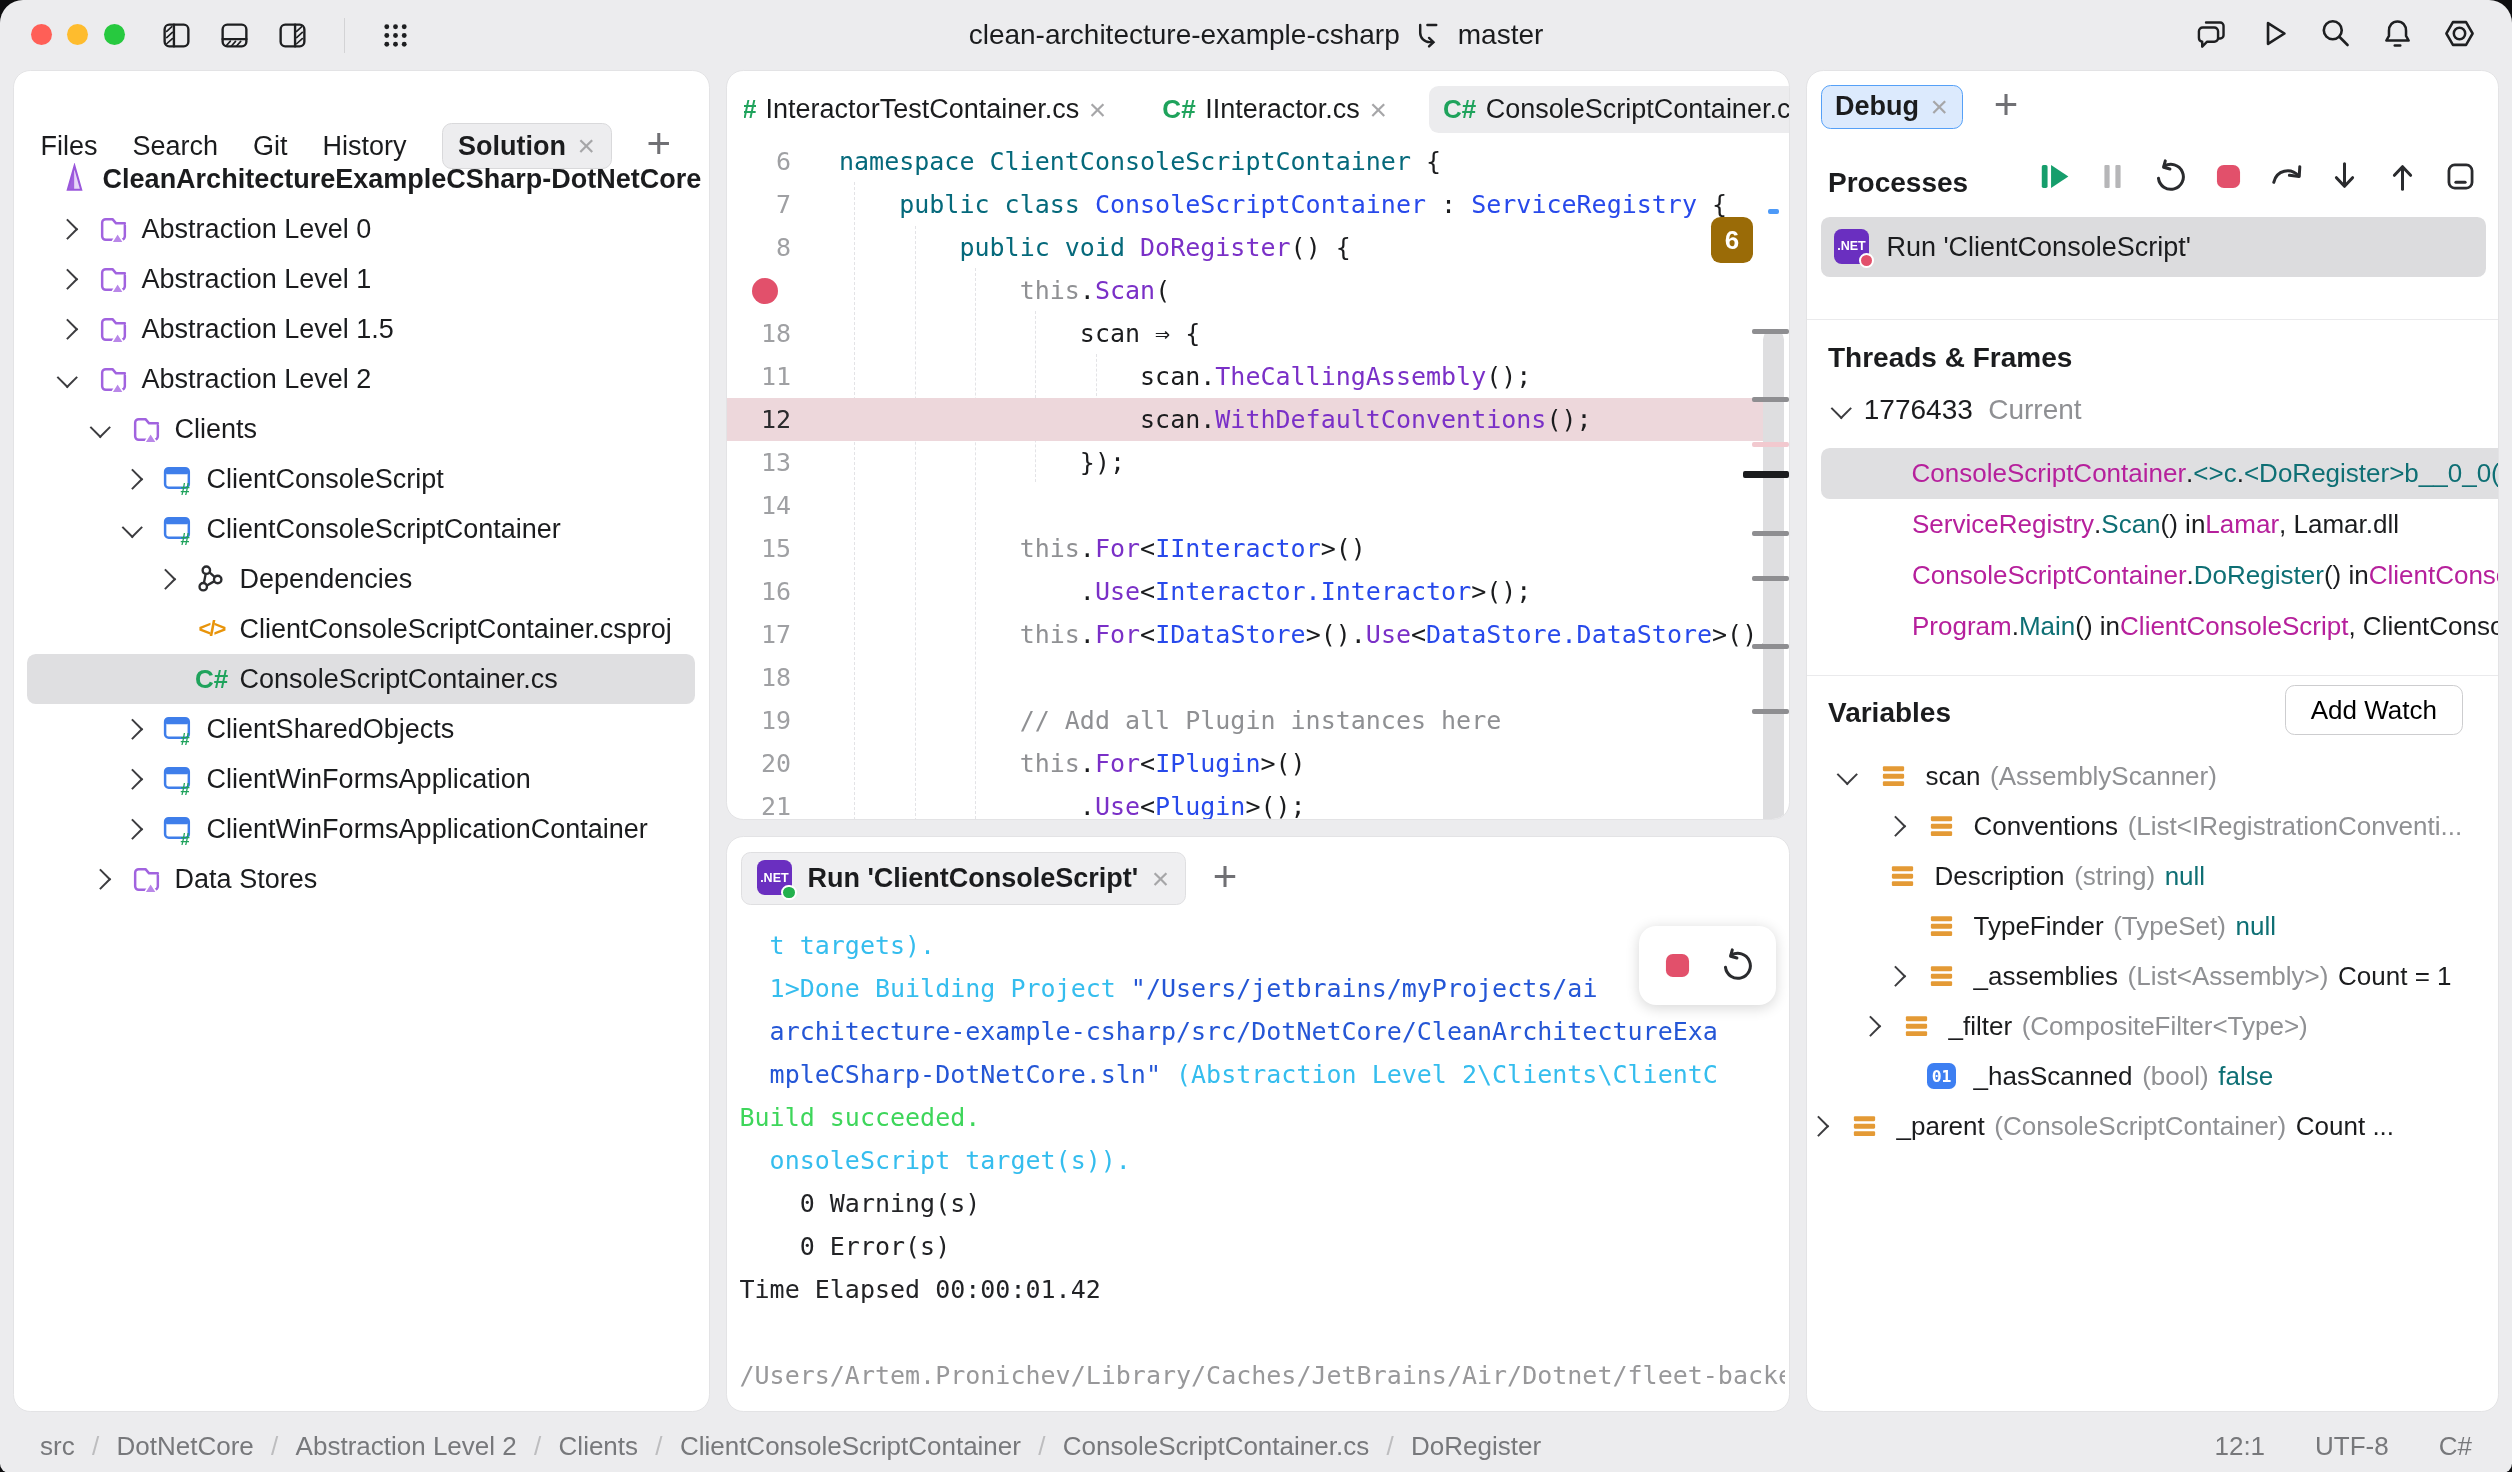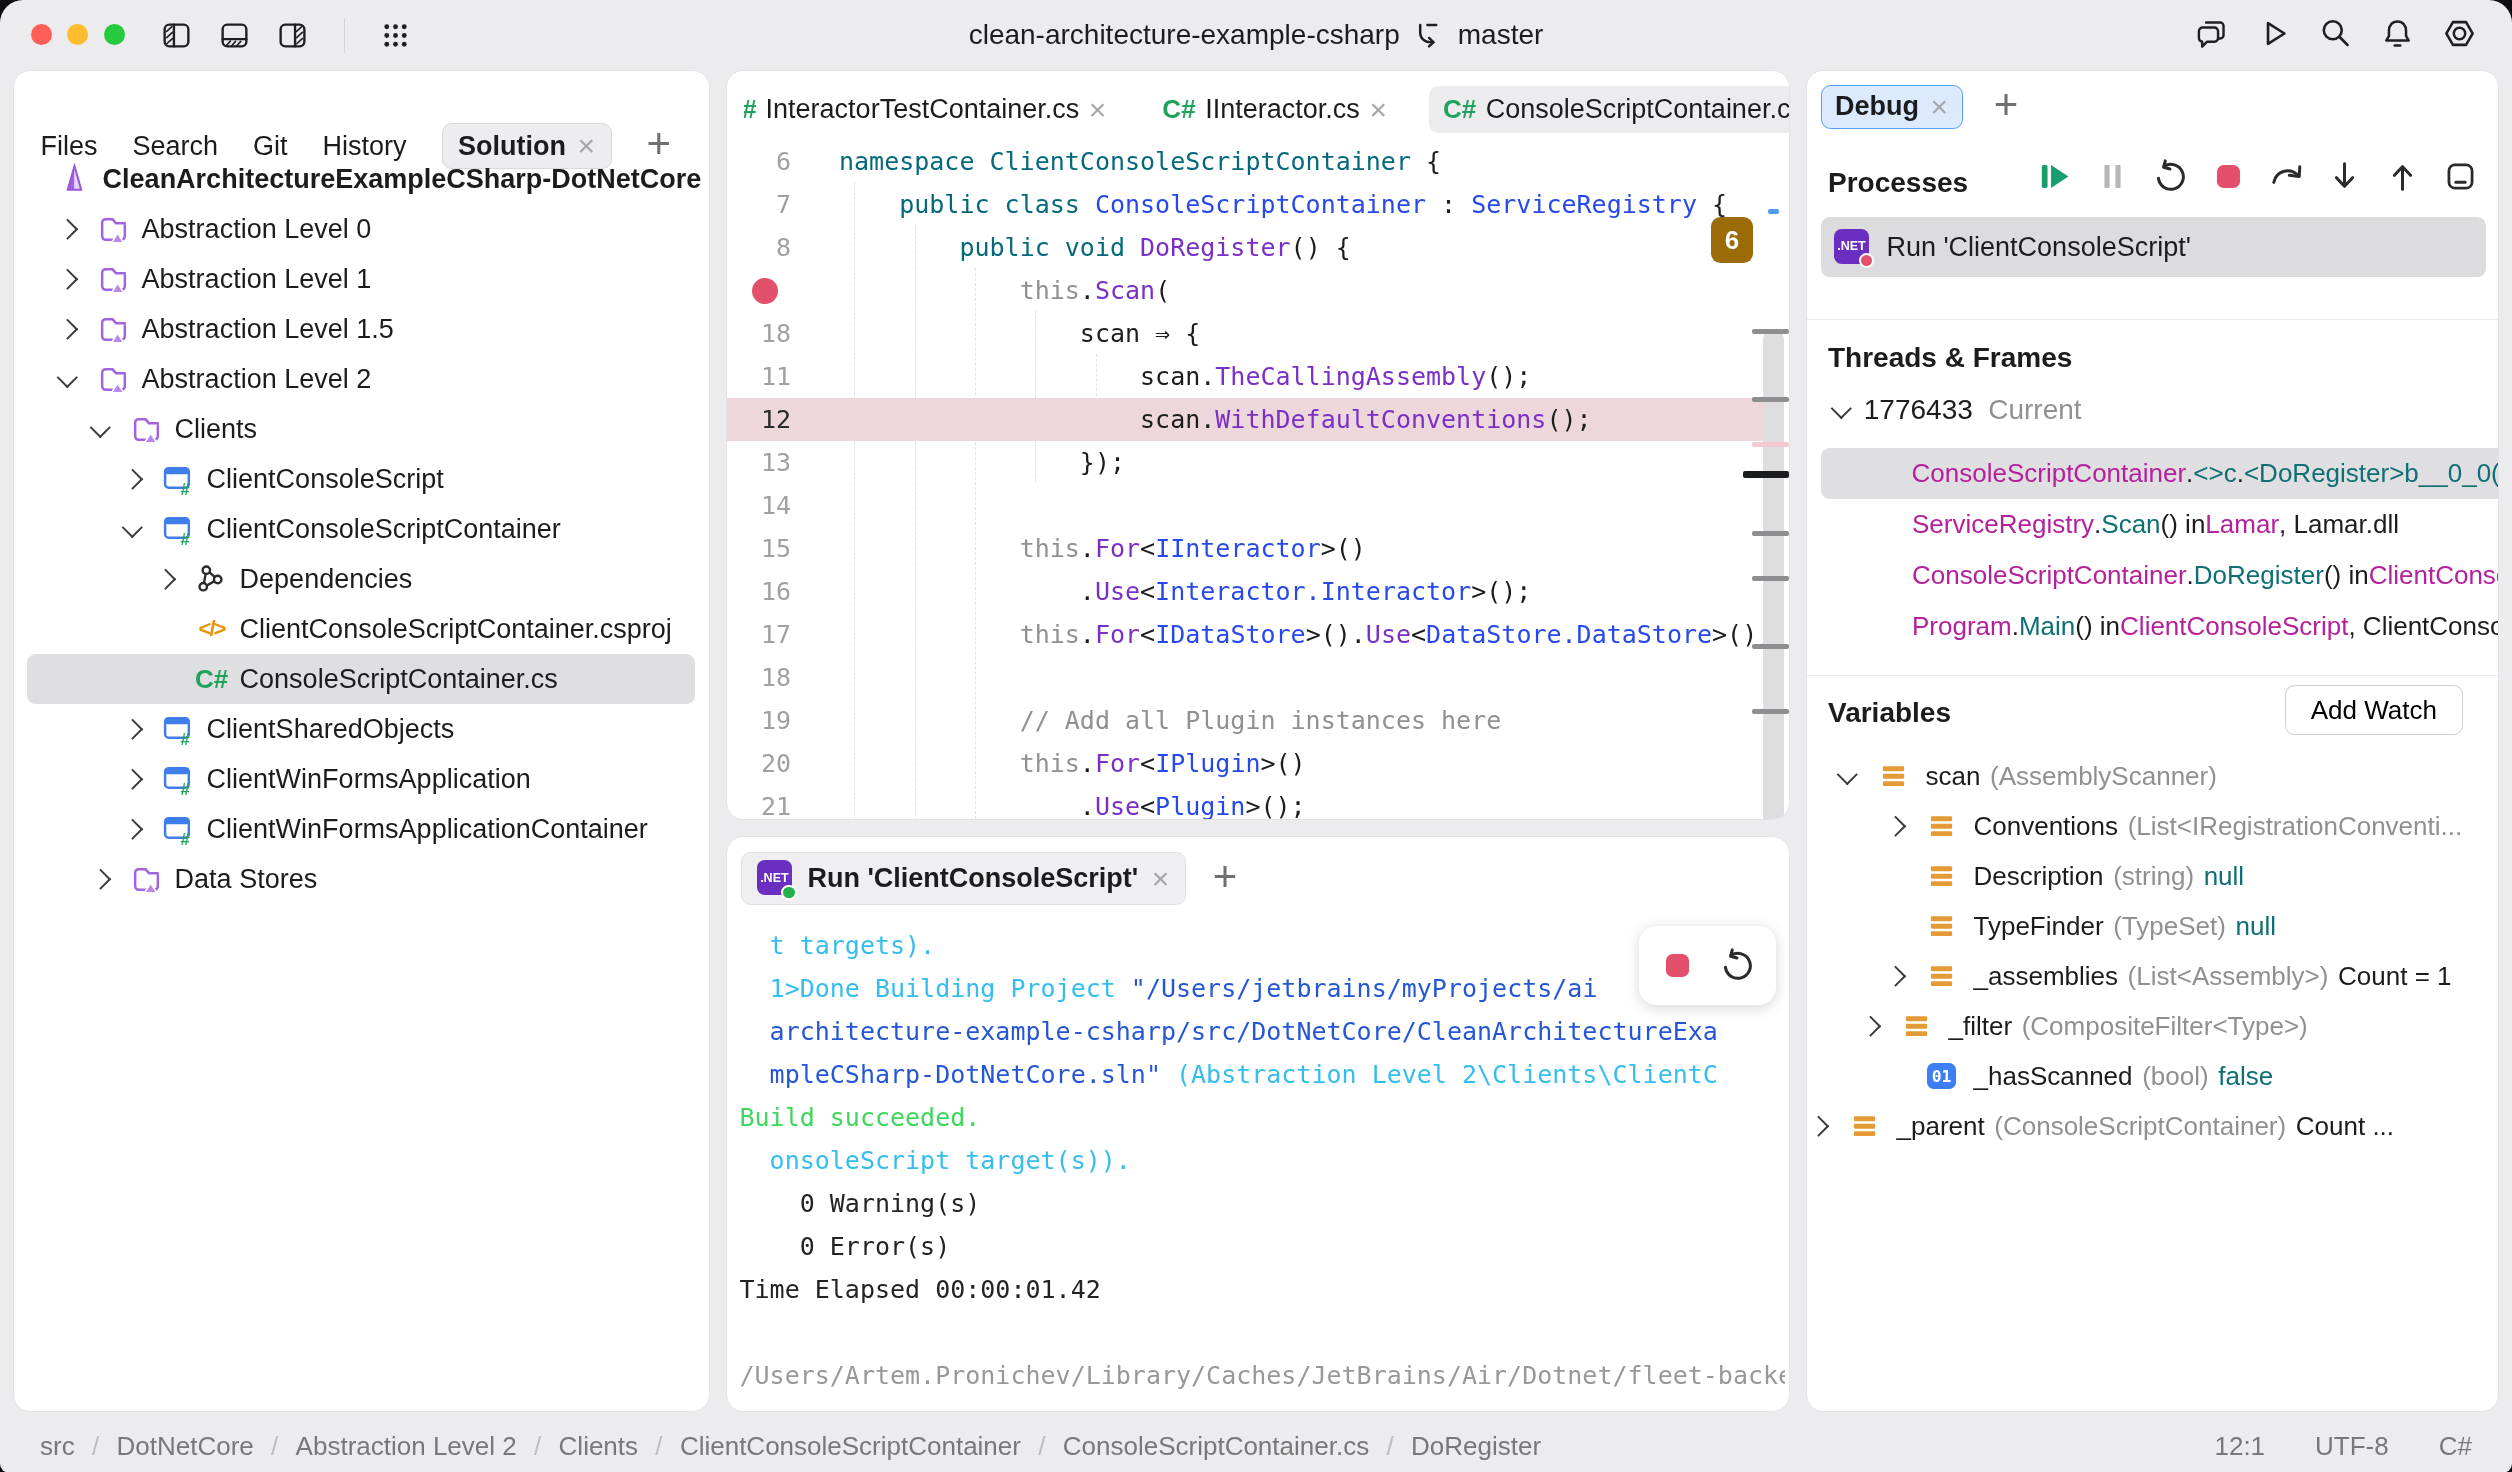--- a/index.html
+++ b/index.html
@@ -695,21 +695,21 @@
           <span class="vicon">
             <svg width="29" height="29" viewBox="0 0 30 30" fill="#E49A35">
               <rect x="4" y="4.5" width="22" height="5" rx="1.2"></rect>
               <rect x="4" y="12.2" width="22" height="5" rx="1.2"></rect>
               <rect x="4" y="19.9" width="22" height="5" rx="1.2"></rect>
             </svg>
           </span>
           <span class="vname">Conventions</span>
           <span class="vtype">(List&lt;IRegistrationConventi...</span>
         </div>
-        <div class="vrow" style="padding-left: 77px;">
+        <div class="vrow" style="padding-left: 38px;">
           <span class="spacer"></span>
           <span class="vicon">
             <svg width="29" height="29" viewBox="0 0 30 30" fill="#E49A35">
               <rect x="4" y="4.5" width="22" height="5" rx="1.2"></rect>
               <rect x="4" y="12.2" width="22" height="5" rx="1.2"></rect>
               <rect x="4" y="19.9" width="22" height="5" rx="1.2"></rect>
             </svg>
           </span>
           <span class="vname">Description</span>
           <span class="vtype">(string)</span>

